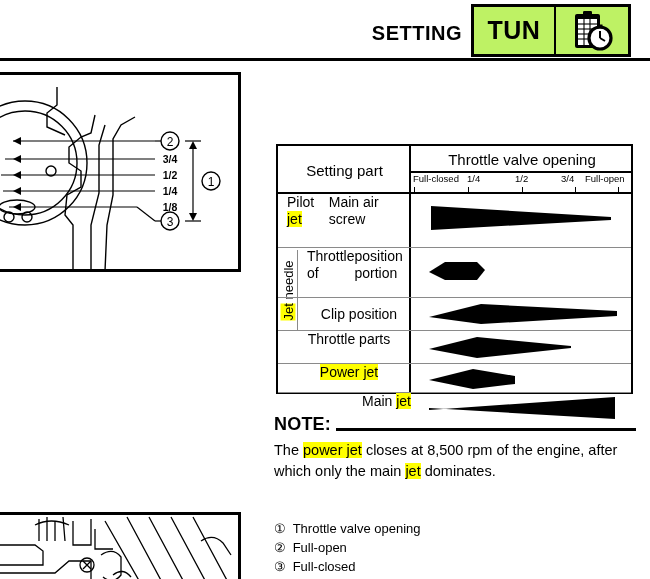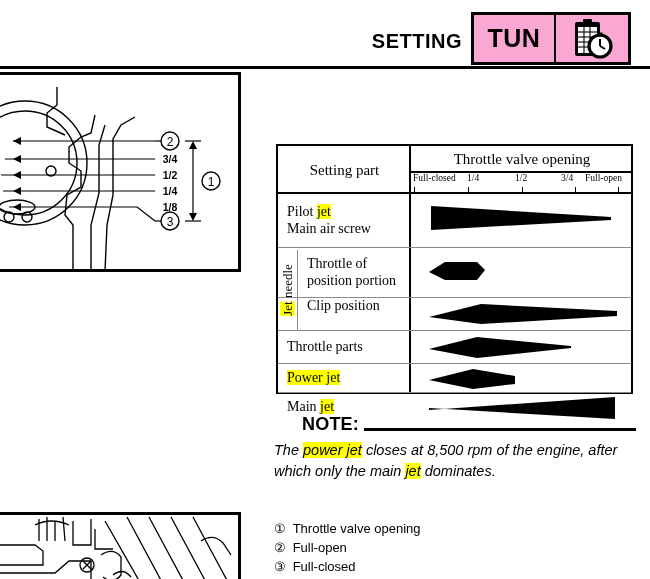--- a/index.html
+++ b/index.html
@@ -12,21 +12,21 @@
     height: 579px;
     position: relative;
     font-family: "Liberation Sans", sans-serif;
     color: #000000;
     overflow: hidden;
   }
 
   
   .page-header {
     position: absolute;
-    left: 0; top: 8px;
+    left: 0; top: 0;
     width: 650px; height: 62px;
   }
   .header-rule {
     position: absolute;
     left: 0; top: 58px;
     width: 650px; height: 3px;
     background: #000;
   }
   .header-title {
     position: absolute;
@@ -37,21 +37,21 @@
     font-weight: bold;
     letter-spacing: 0.5px;
   }
   .tun-box {
     position: absolute;
     left: 471px; top: 4px;
     width: 160px; height: 53px;
     border: 3px solid #000;
     box-sizing: border-box;
     display: flex;
-    background: #f9a8d4;
+    background: #bef264;
   }
   .tun-label {
     width: 82px;
     display: flex;
     align-items: center;
     justify-content: center;
     font-size: 25px;
     font-weight: bold;
     letter-spacing: 0.5px;
     border-right: 2px solid #000;
@@ -102,21 +102,21 @@
 
   
   .tbl {
     position: absolute;
     left: 276px; top: 144px;
     width: 357px; height: 250px;
     border: 2px solid #000;
     box-sizing: border-box;
     background: #fff;
   }
-  .tbl-inner { position: relative; width: 100%; height: 100%; font-family: Liberation Serif, serif; }
+  .tbl-inner { position: relative; width: 100%; height: 100%; }
   .vline {
     position: absolute;
     top: 0; bottom: 0;
     width: 2px;
     background: #000;
   }
   .hline {
     position: absolute;
     left: 0; right: 0;
     height: 1px;
@@ -157,21 +157,21 @@
     position: absolute;
     bottom: 0;
     width: 1px; height: 7px;
     background: #000;
   }
 
   .row-label {
     left: 0;
     width: 133px;
     padding-left: 9px;
-    flex-direction: column;
+    flex-direction: row;
     align-items: flex-start;
     justify-content: center;
     line-height: 1.18;
   }
   .row-label.indent { left: 20px; width: 113px; }
   .row-graphic {
     left: 133px;
     width: 222px;
   }
   .hl { background: #ffff00; }
@@ -200,33 +200,31 @@
   }
   .note-head {
     display: flex;
     align-items: flex-end;
     gap: 5px;
   }
   .note-head-text {
     font-size: 18px;
     font-weight: bold;
     letter-spacing: 0.2px;
-    margin-left: 28px;
   }
   .note-rule {
     flex: 1;
     height: 3px;
     background: #000;
     margin-bottom: 4px;
   }
   .note-body {
     font-size: 14.5px;
     line-height: 1.48;
     margin-top: 5px;
-    font-style: italic;
   }
 
   
   .legend {
     position: absolute;
     left: 274px; top: 519px;
     width: 330px;
     font-size: 13px;
     line-height: 1.47;
   }
@@ -386,21 +384,21 @@
       <div>Throttle of</div>
       <div>position portion</div>
     </div>
     <div class="cell row-graphic" style="top:102px; height:49px;">
       <svg width="222" height="49" viewBox="0 0 222 49">
         <polygon points="18,24 34,14 66,14 74,22 66,32 34,32" fill="#000"></polygon>
       </svg>
     </div>
     <div class="hline" style="top:151px;"></div>
 
-    <div class="cell row-label indent" style="top:144px; height:32px;">
+    <div class="cell row-label indent" style="top:160px; height:32px;">
       <div>Clip position</div>
     </div>
     <div class="cell row-graphic" style="top:152px; height:32px;">
       <svg width="222" height="32" viewBox="0 0 222 32">
         <polygon points="18,19 70,6 206,13 206,18 70,26" fill="#000"></polygon>
       </svg>
     </div>
     <div class="hline" style="top:184px;"></div>
 
     <div class="cell row-label" style="top:185px; height:32px;">
@@ -416,21 +414,21 @@
     <div class="cell row-label" style="top:218px; height:28px;">
       <div><span class="hl">Power jet</span></div>
     </div>
     <div class="cell row-graphic" style="top:218px; height:28px;">
       <svg width="222" height="28" viewBox="0 0 222 28">
         <polygon points="18,16 62,5 104,12 104,20 62,25" fill="#000"></polygon>
       </svg>
     </div>
     <div class="hline" style="top:246px;"></div>
 
-    <div class="cell row-label" style="top:247px; height:29px;">
+    <div class="cell row-label" style="top:247px; height:29px;justify-content:flex-end;">
       <div>
         <span>Main </span><span class="hl">jet</span>
       </div>
     </div>
     <div class="cell row-graphic" style="top:247px; height:29px;">
       <svg width="222" height="29" viewBox="0 0 222 29">
         <polygon points="18,15 18,17 204,4 204,26" fill="#000"></polygon>
       </svg>
     </div>
 

